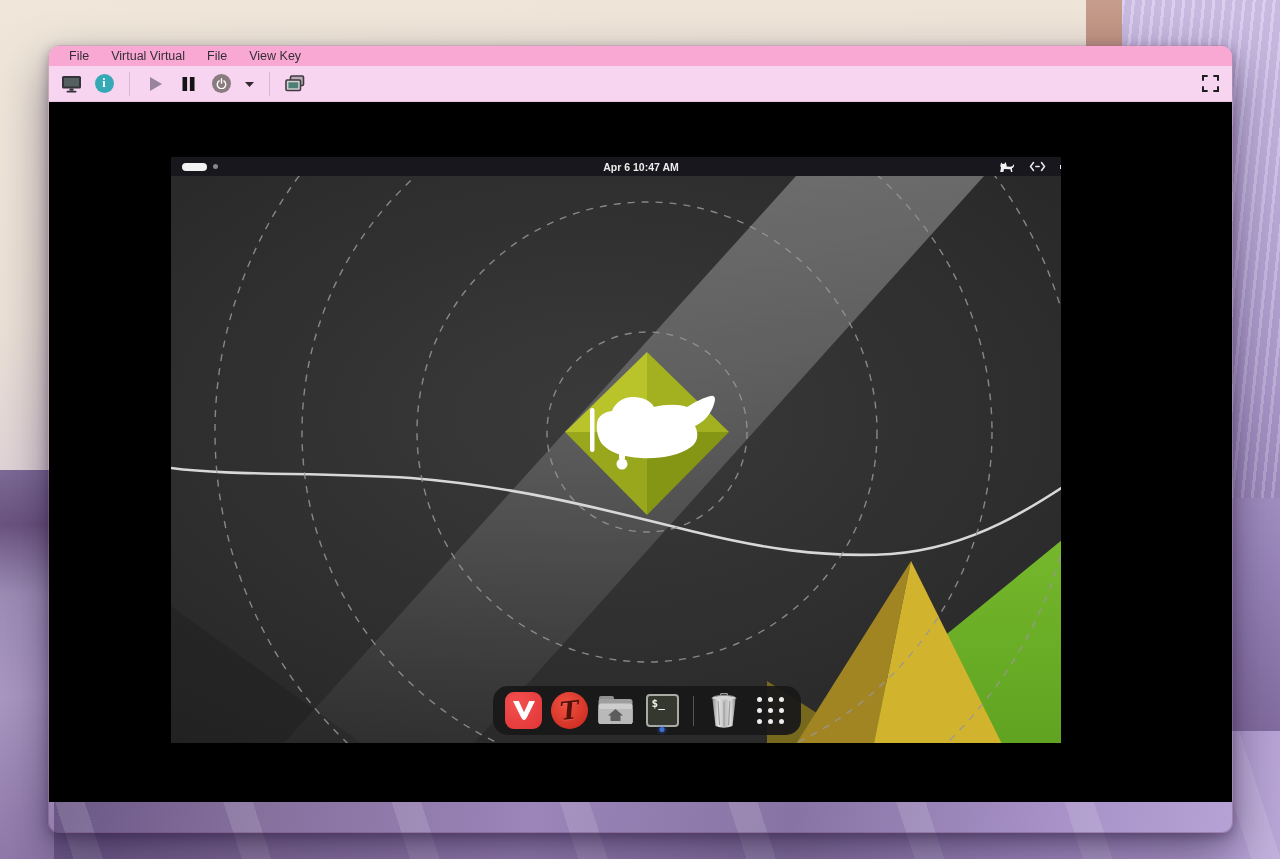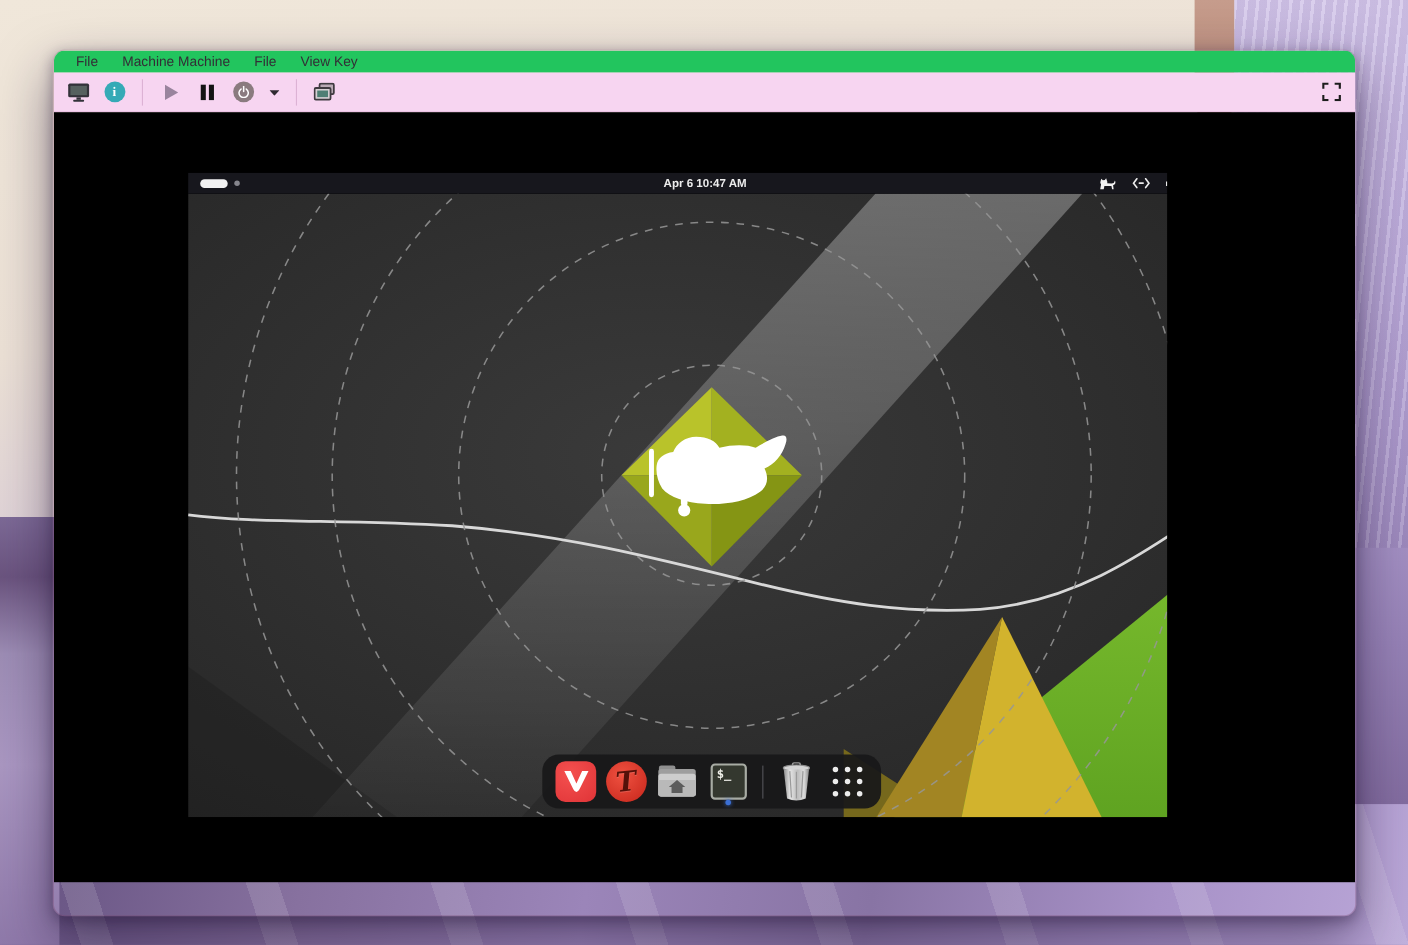--- a/index.html
+++ b/index.html
@@ -26,21 +26,21 @@
   
   .vm-window { position:absolute; left:48px; top:45px; width:1185px; height:788px;
     border-radius:11px; overflow:hidden; box-shadow:0 22px 48px rgba(35,20,55,.5), 0 4px 12px rgba(35,20,55,.35);
     border:1px solid rgba(120,70,110,.35); }
   .titlebar { height:32px; background:linear-gradient(180deg,#f6cdf1,#efc0e9); position:relative;
     display:flex; align-items:center; justify-content:center; border-bottom:1px solid #e3b3dc; }
   .titlebar .title { font-size:12.5px; font-weight:700; color:#63525f; }
   .win-controls { position:absolute; right:8px; top:0; height:32px; display:flex; align-items:center; gap:7px; }
   .win-btn { width:20px; height:20px; border-radius:50%; background:#e0acd8; display:flex; align-items:center;
     justify-content:center; font-size:11px; color:#4a3f4a; cursor:default; }
-  .menubar { height:20px; background:#22c55e; display:flex; align-items:center; padding-left:9px; }
+  .menubar { height:20px; background:#f9a8d4; display:flex; align-items:center; padding-left:9px; }
   .menu-item { font-size:12.5px; color:#332e36; padding:0 11px; line-height:20px; }
   .toolbar { height:36px; background:#f7d5f1; display:flex; align-items:center; padding:0 10px; gap:9px;
     border-bottom:1px solid #ecc3e4; }
   .tb-sep { width:1px; height:24px; background:#ddb2d5; margin:0 4px; }
   .tb-btn { display:flex; align-items:center; justify-content:center; width:24px; height:26px; }
   .tb-circle { width:19px; height:19px; border-radius:50%; display:flex; align-items:center; justify-content:center; }
   .info-circle { background:#35aab6; color:#ffffff; font-size:12px; font-weight:700; font-family:"Liberation Serif",serif; }
   .power-circle { background:#8a7b7f; }
   .tb-spacer { flex:1; }
 
@@ -82,21 +82,21 @@
 <div class="host-dress"></div>
 <div class="host-arm"></div>
 <div class="host-fabric-bottom"></div>
 <div class="host-fabric-left"></div>
 
 <div class="vm-window">
 
 
   <div class="menubar">
     <span class="menu-item">File</span>
-    <span class="menu-item">Machine Machine</span>
+    <span class="menu-item">Virtual Virtual</span>
     <span class="menu-item">File</span>
     <span class="menu-item">View Key</span>
   </div>
 
   <div class="toolbar">
     <div class="tb-btn">
       <svg width="21" height="18" viewBox="0 0 21 18">
         <rect x="1" y="1" width="19" height="12.5" rx="1.5" fill="#33333a"></rect>
         <rect x="3" y="3" width="15" height="8.5" fill="#56615f"></rect>
         <rect x="8.5" y="13.5" width="4" height="2.2" fill="#33333a"></rect>

